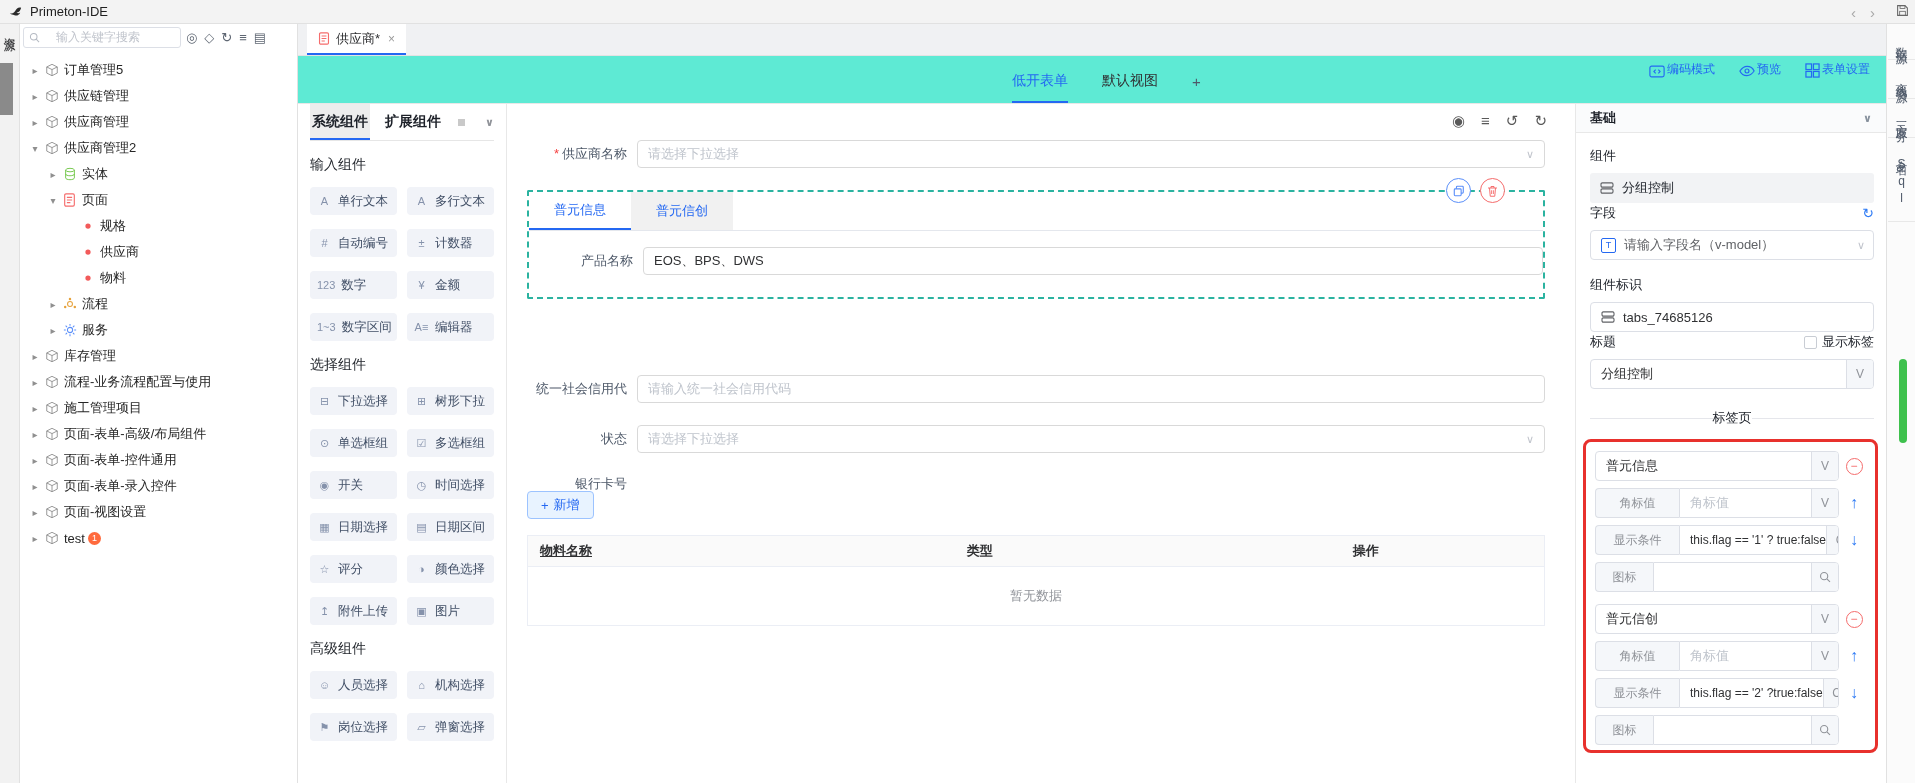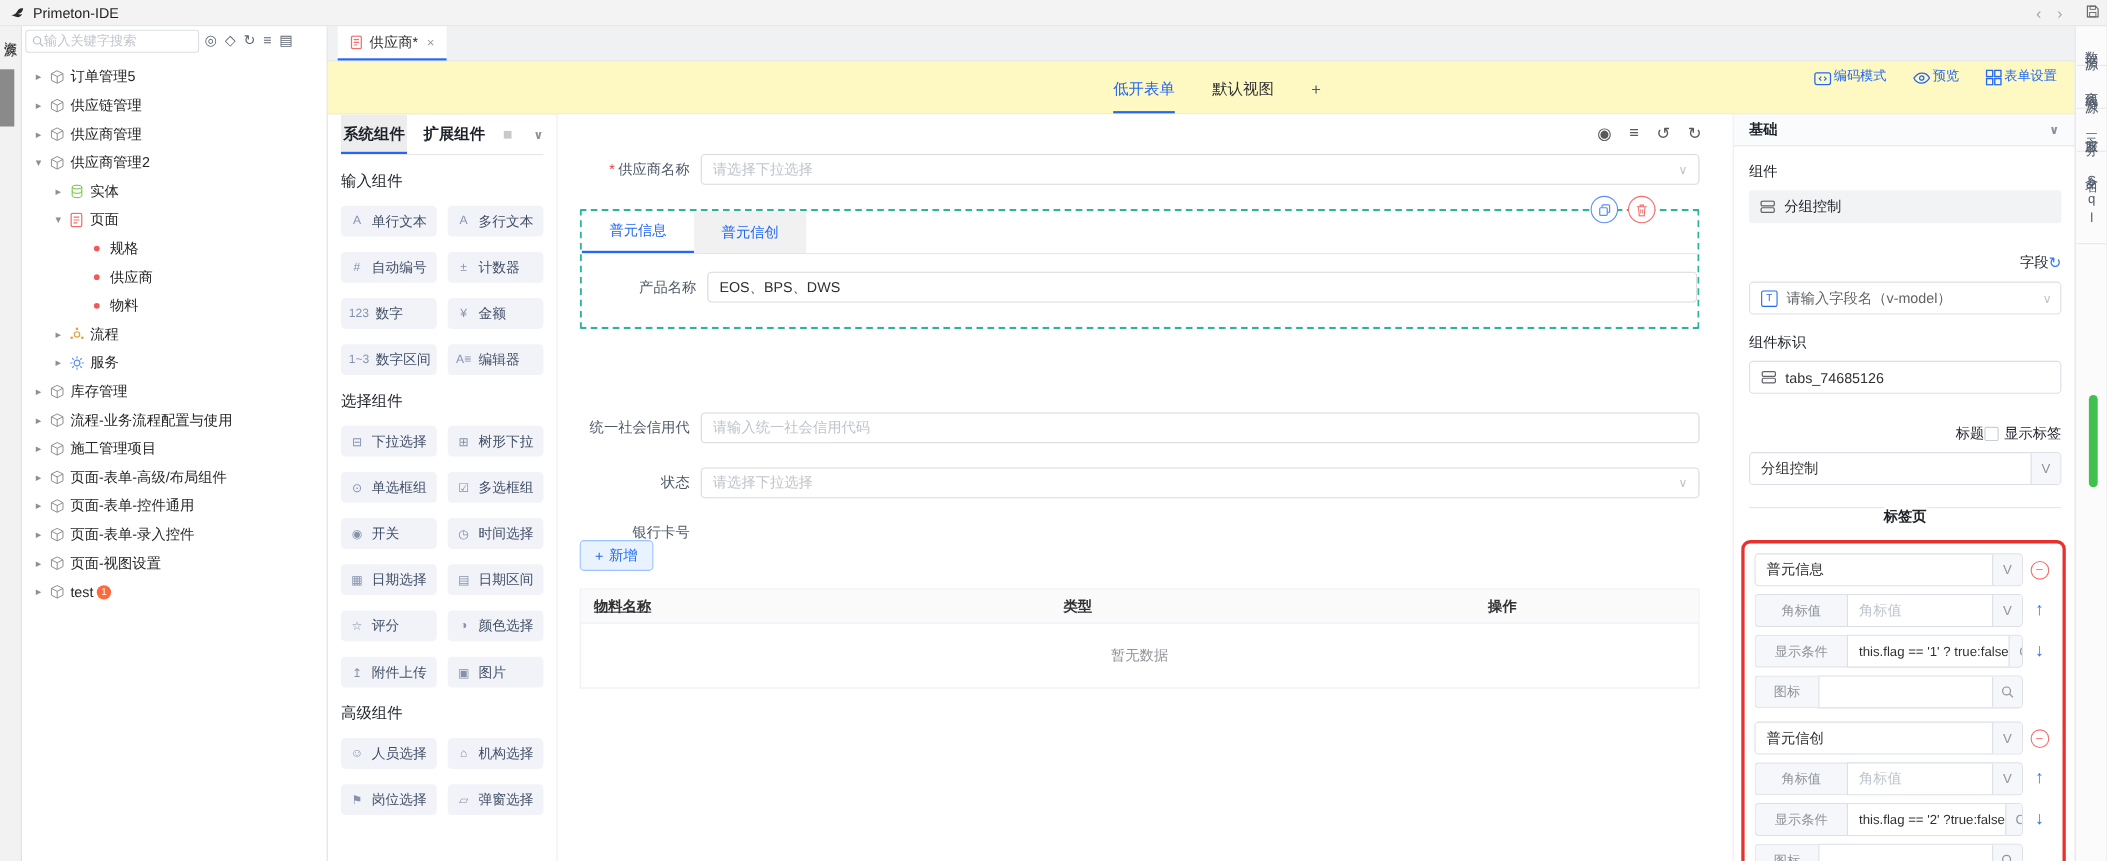--- a/index.html
+++ b/index.html
@@ -14,37 +14,37 @@
   .tb-save{position:absolute;right:6px;top:4px}
 
   
   .left-strip{position:absolute;left:0;top:24px;width:20px;height:759px;background:#f2f2f2;border-right:1px solid #e1e1e1;box-sizing:border-box}
   .lstab{writing-mode:vertical-lr;text-orientation:upright;font-size:12px;letter-spacing:2px;color:#303133;margin:4px auto 0;display:block;text-align:center;width:18px}
   .lthumb{position:absolute;left:0;top:39px;width:13px;height:52px;background:#8a8a8a}
 
   
   .explorer{position:absolute;left:20px;top:24px;width:278px;height:759px;background:#fff;border-right:1px solid #e1e1e1;box-sizing:border-box;overflow:hidden}
   .srow{display:flex;align-items:center;height:24px;padding:1px 2px 0 3px;gap:5px}
-  .sbox{flex:none;width:146px;height:19px;border:1px solid #dcdfe6;border-radius:3px;background:#fff;display:flex;align-items:center;gap:0;padding:0 5px;color:#c0c4cc;font-size:12px;overflow:hidden;white-space:nowrap}
+  .sbox{flex:none;width:146px;height:19px;border:1px solid #dcdfe6;border-radius:3px;background:#fff;display:flex;align-items:center;gap:16px;padding:0 5px;color:#c0c4cc;font-size:12px;overflow:hidden;white-space:nowrap}
   .sics{display:flex;gap:7px;color:#5f6773;font-size:13px}
   .sics span{cursor:default}
   .tree{margin-top:8px}
   .trow{display:flex;align-items:center;height:26px;color:#262626;font-size:13px;white-space:nowrap}
   .tarrow{width:14px;text-align:center;color:#8f8f8f;font-size:10px;flex:none}
   .ticn{width:19px;display:flex;justify-content:center;align-items:center;flex:none}
   .tlabel{margin-left:3px}
   .tbadge{margin-left:3px;width:13px;height:13px;border-radius:50%;background:#ff6a3d;color:#fff;font-size:9px;display:flex;align-items:center;justify-content:center}
 
   
   .main{position:absolute;left:298px;top:24px;width:1588px;height:759px;box-sizing:border-box}
   .doc-tabbar{height:32px;background:#f0f1f3;border-bottom:1px solid #e3e3e3;display:flex;align-items:stretch;box-sizing:border-box}
   .dtab{display:flex;align-items:center;gap:6px;padding:0 11px;background:#fff;border-bottom:2px solid #2468f2;margin-left:9px;font-size:13px;color:#303133;box-sizing:border-box}
   .dtab .x{color:#9a9a9a;font-size:12px;margin-left:2px}
 
-  .view-bar{position:relative;height:48px;border-bottom:1px solid #e8e8e8;background:#fef9c3;box-sizing:border-box}
+  .view-bar{position:relative;height:48px;border-bottom:1px solid #e8e8e8;background:#5eead4;box-sizing:border-box}
   .vtabs{position:absolute;left:714px;top:0;height:100%;display:flex;gap:34px;align-items:flex-end}
   .vtab{padding-bottom:11px;border-bottom:2px solid transparent;font-size:14px;color:#303133;cursor:default}
   .vtab.active{color:#2468f2;border-color:#2468f2}
   .vtab.plus{font-size:15px;color:#4e5969}
   .vactions{position:absolute;right:16px;top:5px;display:flex;gap:24px;color:#2468f2;text-align:center}
   .vact{display:flex;flex-direction:row;align-items:flex-end;gap:2px;font-size:12px}
 
   .workspace{position:absolute;left:0;top:80px;width:100%;height:679px;display:flex}
 
   
@@ -88,33 +88,33 @@
   .mt-head{display:flex;background:#fafafa;border-bottom:1px solid #ebeef5;height:30px;align-items:center;font-weight:700;color:#303133;font-size:13px}
   .mt-col{padding-left:12px;box-sizing:border-box}
   .mt-body{height:58px;display:flex;align-items:center;justify-content:center;color:#909399;font-size:13px}
 
   
   .inspector{width:311px;flex:none;border-left:1px solid #e8e8e8;box-sizing:border-box;display:flex;flex-direction:column;overflow:hidden}
   .insp-head{height:28px;flex:none;display:flex;align-items:center;padding:0 14px;font-weight:700;color:#1d2129;background:#fafbfc;border-bottom:1px solid #e8e8e8}
   .insp-head .chev{color:#86909c}
   .insp-body{flex:1;padding:0 12px 0 14px;overflow:hidden}
   .ilabel{font-size:13px;color:#1d2129;font-weight:500;margin:14px 0 8px}
-  .lrow{display:flex;align-items:center;justify-content:flex-end;margin:27px 0 8px}
+  .lrow{display:flex;align-items:center;justify-content:space-between;margin:1px 0 8px}
   .lrow .ilabel{margin:0}
   .chip{height:30px;background:#f2f3f5;border-radius:3px;display:flex;align-items:center;gap:8px;padding:0 10px;font-size:13px;color:#1d2129}
   .iinput{height:30px;border:1px solid #dcdfe6;border-radius:4px;background:#fff;display:flex;align-items:center;padding-left:10px;font-size:13px;box-sizing:border-box;overflow:hidden}
   .iinput .ival{color:#303133}
   .iinput .iph{color:#606266}
   .iinput .chev{margin-right:8px}
   .sfx{margin-left:auto;width:26px;height:100%;flex:none;border-left:1px solid #dcdfe6;background:#f5f7fa;color:#909399;font-size:12px;display:flex;align-items:center;justify-content:center}
   .ticon{width:13px;height:13px;border:1px solid #2468f2;border-radius:2px;color:#2468f2;font-size:9px;display:flex;align-items:center;justify-content:center;flex:none}
   .rfsh{color:#2f7bf5;font-size:14px}
   .cbrow{display:flex;align-items:center;gap:5px;color:#1d2129}
   .cb{width:13px;height:13px;border:1px solid #c9cdd4;border-radius:2px;background:#fff;box-sizing:border-box}
-  .sec-div{display:flex;gap:0;margin-top:20px;font-weight:700;color:#1d2129}
+  .sec-div{display:flex;align-items:center;gap:0;margin-top:20px;font-weight:400;color:#1d2129}
   .sec-div .line{flex:1;height:1px;background:#e5e6eb}
   .red-box{border:3px solid #e8312d;border-radius:8px;padding:9px 6px 3px 9px;margin:12px -4px 0 -7px}
   .grow{display:flex;align-items:center;margin-bottom:7px}
   .gmain{flex:1;display:flex;min-width:0}
   .gmain .iinput{flex:1;min-width:0}
   .addon{width:84px;flex:none;height:30px;box-sizing:border-box;border:1px solid #dcdfe6;border-right:0;border-radius:4px 0 0 4px;background:#f5f7fa;color:#909399;font-size:12px;display:flex;align-items:center;justify-content:center}
   .addon.sm{width:58px}
   .ain{border-radius:0 4px 4px 0}
   .cond{font-size:12px;color:#303133;white-space:nowrap}
   .gside{width:30px;flex:none;display:flex;align-items:center;justify-content:center}

